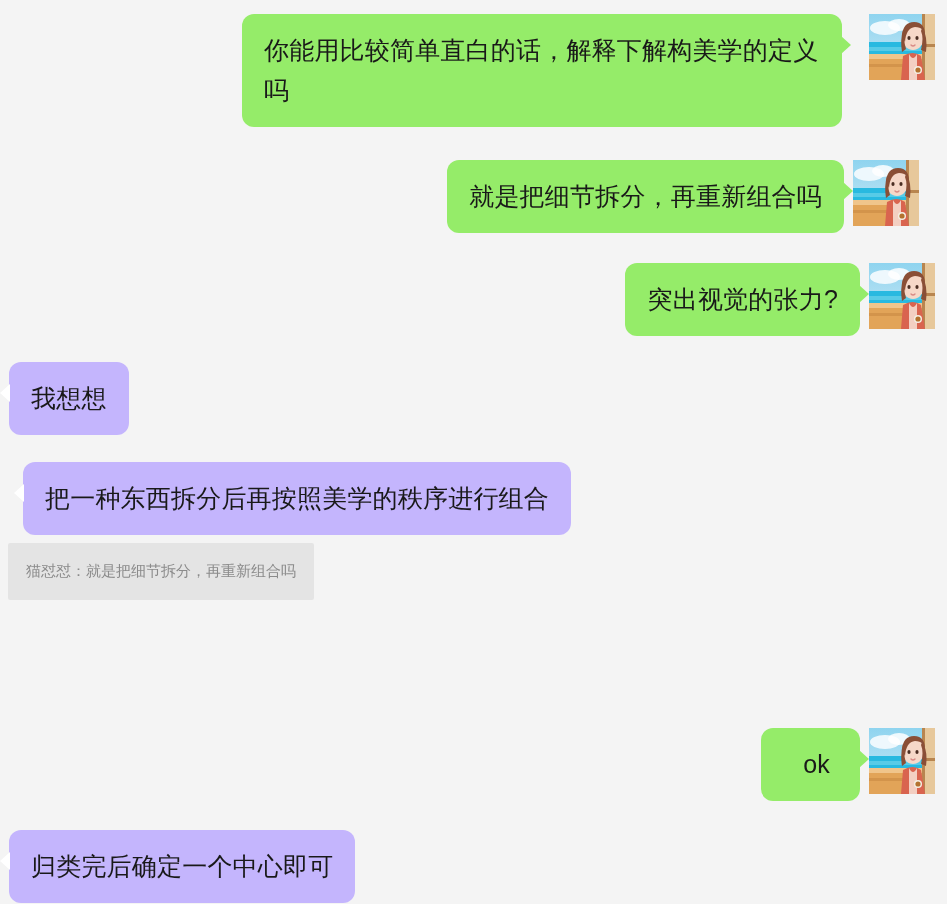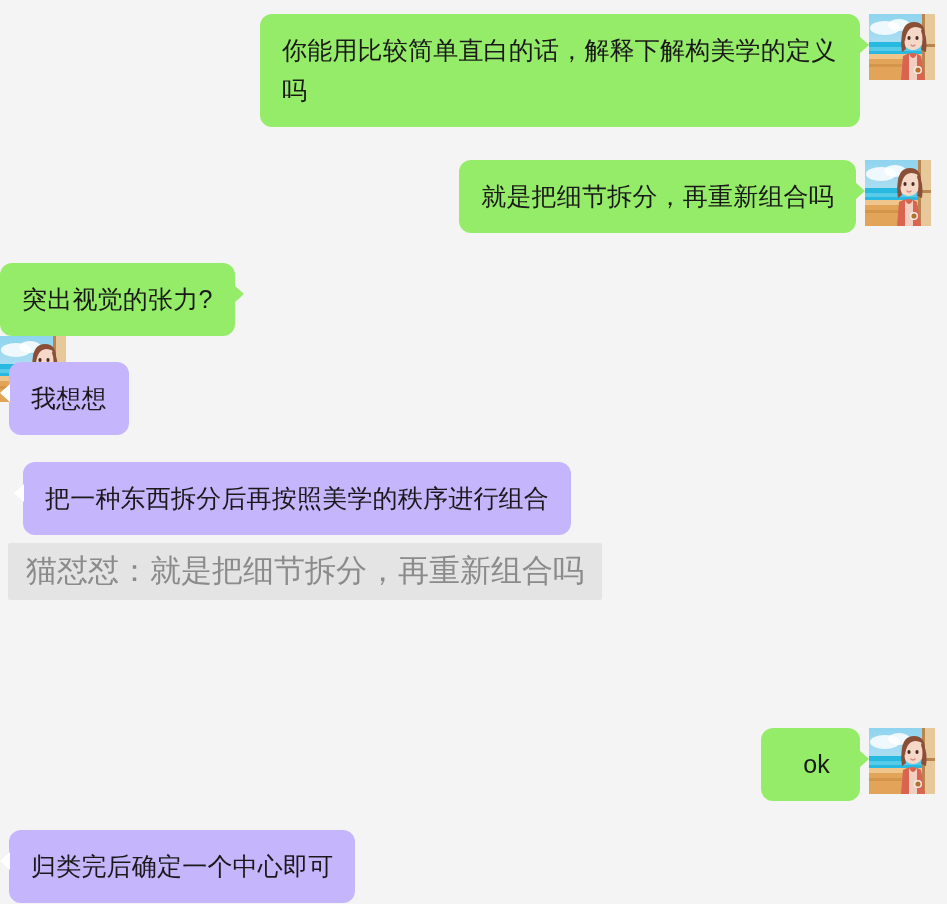--- a/index.html
+++ b/index.html
@@ -91,37 +91,37 @@
     border-top: 9px solid transparent;
     border-bottom: 9px solid transparent;
     border-right: 10px solid #ffffff;
   }
 
   
   .quote-block {
     position: absolute;
     background: #e4e4e4;
     color: #8b8b8b;
-    font-size: 31px;
+    font-size: 15px;
     line-height: 32px;
     padding: 12px 18px 13px 18px;
     box-sizing: border-box;
     border-radius: 2px;
     white-space: nowrap;
   }
 
   .msg-text { display: block; }
 </style>
 </head>
 <body>
 
 <div id="chat-thread">
 
   <div class="msg-row out" style="top:14px; right:0; width:947px;">
-    <div class="bubble green" style="width:600px; margin-right:9px;">
+    <div class="bubble green" style="width:600px; margin-right:27px;">
       <span class="msg-text">你能用比较简单直白的话，解释下解构美学的定义吗</span>
     </div>
     <div class="avatar" style="margin-left:0; margin-right:12px;">
       <svg viewBox="0 0 66 66" xmlns="http://www.w3.org/2000/svg" aria-hidden="true">
         <defs>
           <linearGradient id="sky1" x1="0" y1="0" x2="0" y2="1">
             <stop offset="0%" stop-color="#8fd4ef"></stop>
               <stop offset="100%" stop-color="#cfeaf6"></stop>
           </linearGradient>
         </defs>
@@ -144,21 +144,21 @@
         <path d="M34 16 Q31 26 33 38 L37 35 Q34 25 36 18 Z" fill="#8a4f36"></path>
         <ellipse cx="40" cy="24" rx="1.6" ry="2.1" fill="#4a2d22"></ellipse>
         <ellipse cx="48" cy="24" rx="1.6" ry="2.1" fill="#4a2d22"></ellipse>
         <path d="M42 31 Q44 33 46 31" stroke="#d88b86" stroke-width="1.4" fill="none" stroke-linecap="round"></path>
         <circle cx="49" cy="56" r="4" fill="#f4efe4"></circle>
         <circle cx="49" cy="56" r="2.6" fill="#b3722f"></circle>
       </svg>
     </div>
   </div>
 
-  <div class="msg-row out" style="top:160px; right:4px; width:869px;">
+  <div class="msg-row out" style="top:160px; right:16px; width:869px;">
     <div class="bubble green" style="margin-right:9px;">
       <span class="msg-text">就是把细节拆分，再重新组合吗</span>
     </div>
     <div class="avatar" style="margin-left:0; margin-right:12px;">
       <svg viewBox="0 0 66 66" xmlns="http://www.w3.org/2000/svg" aria-hidden="true">
         <rect x="0" y="0" width="66" height="66" fill="url(#sky1)"></rect>
         <ellipse cx="16" cy="14" rx="15" ry="7" fill="#f2fafd" opacity="0.95"></ellipse>
         <ellipse cx="30" cy="11" rx="11" ry="6" fill="#ffffff" opacity="0.85"></ellipse>
         <rect x="0" y="28" width="66" height="12" fill="#28b9e0"></rect>
         <rect x="0" y="33" width="66" height="4" fill="#63cfe8" opacity="0.8"></rect>
@@ -176,21 +176,21 @@
         <path d="M34 16 Q31 26 33 38 L37 35 Q34 25 36 18 Z" fill="#8a4f36"></path>
         <ellipse cx="40" cy="24" rx="1.6" ry="2.1" fill="#4a2d22"></ellipse>
         <ellipse cx="48" cy="24" rx="1.6" ry="2.1" fill="#4a2d22"></ellipse>
         <path d="M42 31 Q44 33 46 31" stroke="#d88b86" stroke-width="1.4" fill="none" stroke-linecap="round"></path>
         <circle cx="49" cy="56" r="4" fill="#f4efe4"></circle>
         <circle cx="49" cy="56" r="2.6" fill="#b3722f"></circle>
       </svg>
     </div>
   </div>
 
-  <div class="msg-row out" style="top:263px; right:0; width:947px;flex-direction:column;">
+  <div class="msg-row out" style="top:263px; right:0; width:763px;">
     <div class="bubble green" style="margin-right:9px;">
       <span class="msg-text">突出视觉的张力?</span>
     </div>
     <div class="avatar" style="margin-left:0; margin-right:12px;">
       <svg viewBox="0 0 66 66" xmlns="http://www.w3.org/2000/svg" aria-hidden="true">
         <rect x="0" y="0" width="66" height="66" fill="url(#sky1)"></rect>
         <ellipse cx="16" cy="14" rx="15" ry="7" fill="#f2fafd" opacity="0.95"></ellipse>
         <ellipse cx="30" cy="11" rx="11" ry="6" fill="#ffffff" opacity="0.85"></ellipse>
         <rect x="0" y="28" width="66" height="12" fill="#28b9e0"></rect>
         <rect x="0" y="33" width="66" height="4" fill="#63cfe8" opacity="0.8"></rect>

